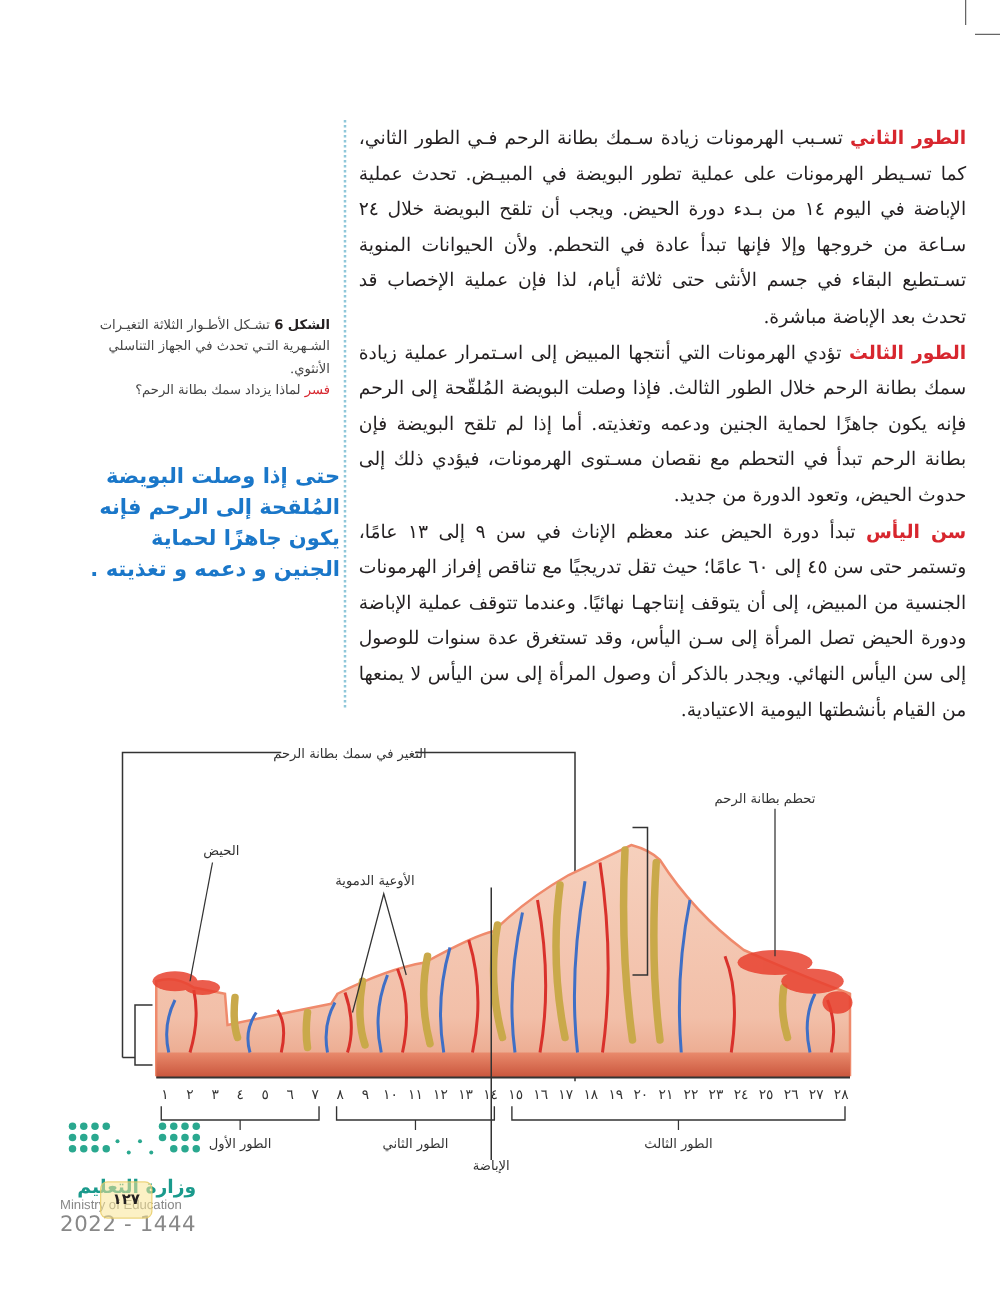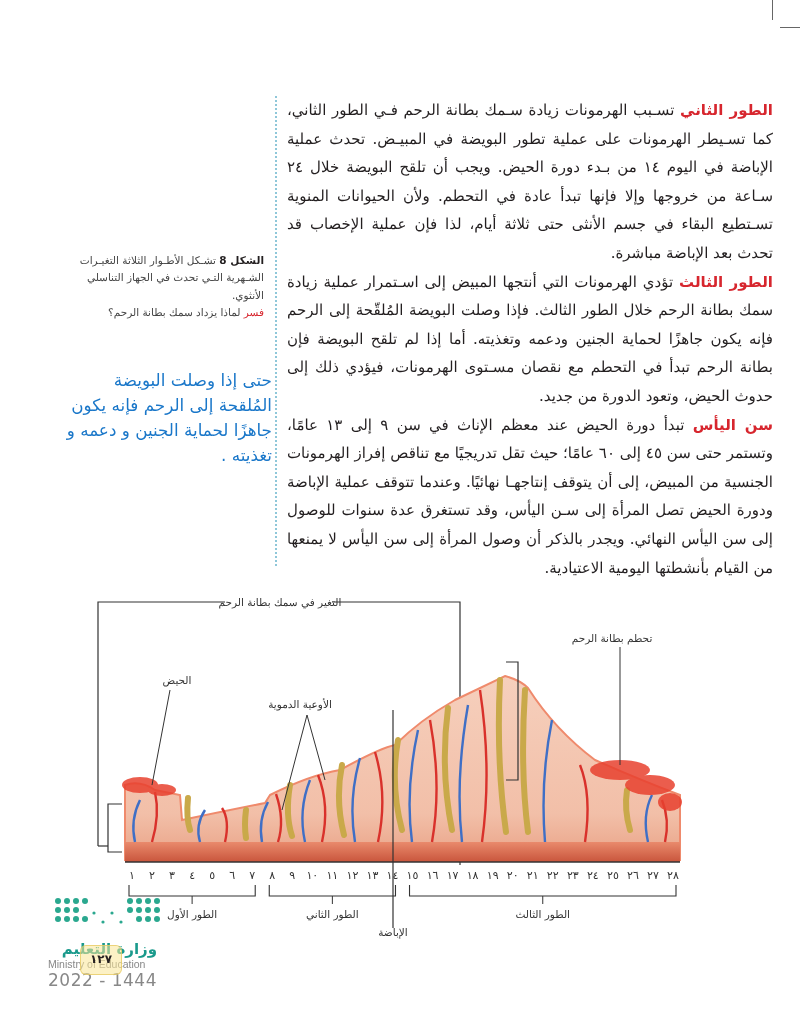--- a/index.html
+++ b/index.html
@@ -5,21 +5,21 @@
   html, body { margin:0; padding:0; background:#ffffff; }
   body { width:800px; height:1031px; position:relative; overflow:hidden; font-family:"DejaVu Sans", sans-serif; color:#231f20; }
   .crop-mark { position:absolute; background:#666; }
   .main-text { position:absolute; left:287px; top:96px; width:486px; direction:rtl; text-align:justify; text-align-last:right; font-family:"DejaVu Serif", serif; font-size:15px; line-height:28.6px; }
   .main-text p { margin:0; }
   .kw { color:#d7262e; font-weight:bold; font-family:"DejaVu Sans", sans-serif; }
   .dotted-rule { position:absolute; left:275px; top:96px; height:470px; border-left:2px dotted #8fc7d9; }
   .caption { position:absolute; left:74px; top:252px; width:190px; direction:rtl; text-align:right; font-size:10.5px; line-height:17.3px; color:#444; font-family:"DejaVu Serif", serif; }
   .caption .fig { font-weight:bold; color:#231f20; font-family:"DejaVu Sans", sans-serif; }
   .caption .explain { color:#d7262e; }
-  .answer { position:absolute; left:64px; top:368px; width:208px; direction:rtl; text-align:right; font-family:"DejaVu Sans", sans-serif; font-weight:normal; color:#1a77c9; font-size:16.8px; line-height:25px; }
+  .answer { position:absolute; left:64px; top:368px; width:208px; direction:rtl; text-align:right; font-family:"DejaVu Sans", sans-serif; font-weight:bold; color:#1a77c9; font-size:16.8px; line-height:25px; }
   .figure { position:absolute; left:0; top:580px; width:800px; height:360px; }
   .lbl { font-family:"DejaVu Serif", serif; font-size:10.5px; fill:#333; }
   .daynum { font-family:"DejaVu Sans", sans-serif; font-size:11px; fill:#333; }
   .logo { position:absolute; left:52px; top:895px; width:120px; height:40px; }
   .ministry { position:absolute; left:48px; top:940px; }
   .ministry .ar { color:#1a9a8c; font-size:15px; font-weight:bold; font-family:"DejaVu Sans", sans-serif; direction:rtl; }
   .ministry .en { color:#888; font-size:10.5px; margin-top:0px; font-family:Liberation Sans, sans-serif; }
   .ministry .yr { color:#888; font-size:17px; font-family:"DejaVu Sans", sans-serif; letter-spacing:0.5px; }
   .pagenum { position:absolute; left:80px; top:945px; width:40px; height:28px; border-radius:6px; background:rgba(250,230,150,0.55); border:1px solid rgba(230,200,90,0.7); text-align:center; font-weight:bold; font-size:12px; line-height:26px; color:#231f20; }
 </style>
@@ -31,21 +31,21 @@
 
 <div class="dotted-rule"></div>
 
 <div class="main-text">
   <p><span class="kw">الطور الثاني</span><span> تسـبب الهرمونات زيادة سـمك بطانة الرحم فـي الطور الثاني، كما تسـيطر الهرمونات على عملية تطور البويضة في المبيـض. تحدث عملية الإباضة في اليوم ١٤ من بـدء دورة الحيض. ويجب أن تلقح البويضة خلال ٢٤ سـاعة من خروجها وإلا فإنها تبدأ عادة في التحطم. ولأن الحيوانات المنوية تسـتطيع البقاء في جسم الأنثى حتى ثلاثة أيام، لذا فإن عملية الإخصاب قد تحدث بعد الإباضة مباشرة.</span></p>
   <p><span class="kw">الطور الثالث</span><span> تؤدي الهرمونات التي أنتجها المبيض إلى اسـتمرار عملية زيادة سمك بطانة الرحم خلال الطور الثالث. فإذا وصلت البويضة المُلقّحة إلى الرحم فإنه يكون جاهزًا لحماية الجنين ودعمه وتغذيته. أما إذا لم تلقح البويضة فإن بطانة الرحم تبدأ في التحطم مع نقصان مسـتوى الهرمونات، فيؤدي ذلك إلى حدوث الحيض، وتعود الدورة من جديد.</span></p>
   <p><span class="kw">سن اليأس</span><span> تبدأ دورة الحيض عند معظم الإناث في سن ٩ إلى ١٣ عامًا، وتستمر حتى سن ٤٥ إلى ٦٠ عامًا؛ حيث تقل تدريجيًا مع تناقص إفراز الهرمونات الجنسية من المبيض، إلى أن يتوقف إنتاجهـا نهائيًا. وعندما تتوقف عملية الإباضة ودورة الحيض تصل المرأة إلى سـن اليأس، وقد تستغرق عدة سنوات للوصول إلى سن اليأس النهائي. ويجدر بالذكر أن وصول المرأة إلى سن اليأس لا يمنعها من القيام بأنشطتها اليومية الاعتيادية.</span></p>
 </div>
 
 <div class="caption">
-  <span class="fig">الشكل 8</span><span> تشـكل الأطـوار الثلاثة التغيـرات الشـهرية التـي تحدث في الجهاز التناسلي الأنثوي.</span><br>
+  <span class="fig">الشكل 6</span><span> تشـكل الأطـوار الثلاثة التغيـرات الشـهرية التـي تحدث في الجهاز التناسلي الأنثوي.</span><br>
   <span class="explain">فسر</span><span> لماذا يزداد سمك بطانة الرحم؟</span>
 </div>
 
 <div class="answer">حتى إذا وصلت البويضة المُلقحة إلى الرحم فإنه يكون جاهزًا لحماية الجنين و دعمه و تغذيته .</div>
 
 <svg class="figure" viewBox="0 0 800 360" width="800" height="360">
   <defs>
     <linearGradient id="tissue" x1="0" y1="0" x2="0" y2="1">
       <stop offset="0" stop-color="#f6d0bd"></stop>
       <stop offset="0.75" stop-color="#f2bfa8"></stop>

